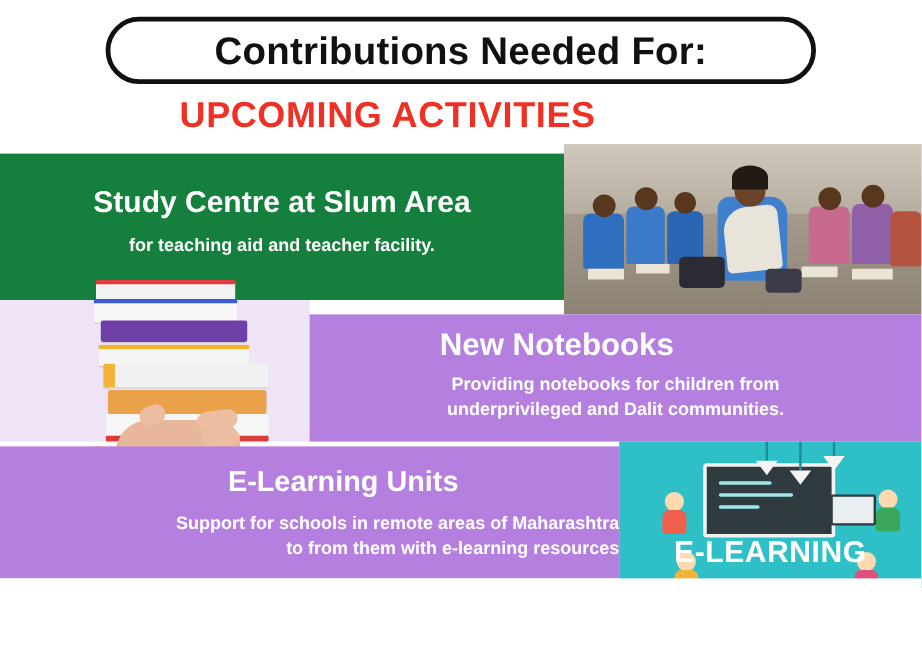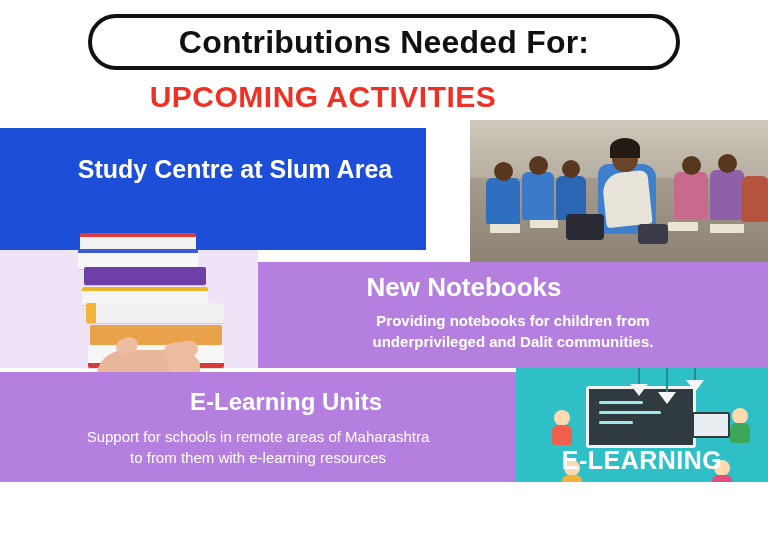--- a/index.html
+++ b/index.html
@@ -61,23 +61,23 @@
     font-weight: bold;
     color: #ee3124;
     letter-spacing: 0.5px;
   }
 
   
   .band-study {
     position: absolute;
     left: 0;
     top: 128px;
-    width: 426px;
+    width: 470px;
     height: 122px;
-    background: #1d4ed8;
+    background: #15803d;
   }
   .band-study .band-title {
     position: absolute;
     left: 0;
     top: 27px;
     width: 470px;
     text-align: center;
     font-size: 25px;
     font-weight: bold;
     color: #ffffff;
@@ -216,23 +216,23 @@
     text-align: center;
     font-size: 24px;
     font-weight: bold;
     color: #ffffff;
   }
   .band-elearning .band-sub {
     position: absolute;
     left: 0;
     top: 54px;
     width: 516px;
-    text-align: center;
+    text-align: right;
     font-size: 15px;
-    font-weight: normal;
+    font-weight: bold;
     color: #ffffff;
     line-height: 21px;
   }
 
   
   .photo-elearning {
     position: absolute;
     left: 516px;
     top: 368px;
     width: 252px;
@@ -314,20 +314,21 @@
     <div class="cr-book" style="left:20px; top:104px; width:30px; height:9px;"></div>
     <div class="cr-book" style="left:60px; top:100px; width:28px; height:8px;"></div>
     <div class="cr-book" style="left:198px; top:102px; width:30px; height:9px;"></div>
     <div class="cr-book" style="left:240px; top:104px; width:34px; height:9px;"></div>
     <div class="cr-bag" style="left:96px; top:94px; width:38px; height:26px;"></div>
     <div class="cr-bag" style="left:168px; top:104px; width:30px; height:20px; background:#3a3a48;"></div>
   </div>
 
   <div class="band-study">
     <div class="band-title">Study Centre at Slum Area</div>
+    <div class="band-sub">for teaching aid and teacher facility.</div>
   </div>
 
   <div class="strip-left-1"></div>
   <div class="strip-left-2"></div>
 
   <div class="books-stack">
     <div class="bk" style="left:10px; top:0px; width:116px; height:14px; background:#f2f2f2; border-top:4px solid #e23c3c;"></div>
     <div class="bk" style="left:8px; top:16px; width:120px; height:16px; background:#f7f7f7; border-top:4px solid #3b5bd4;"></div>
     <div class="bk" style="left:14px; top:34px; width:122px; height:18px; background:#6f3fa8;"></div>
     <div class="bk" style="left:12px; top:54px; width:126px; height:14px; background:#f5f5f5; border-top:4px solid #f0b429;"></div>

